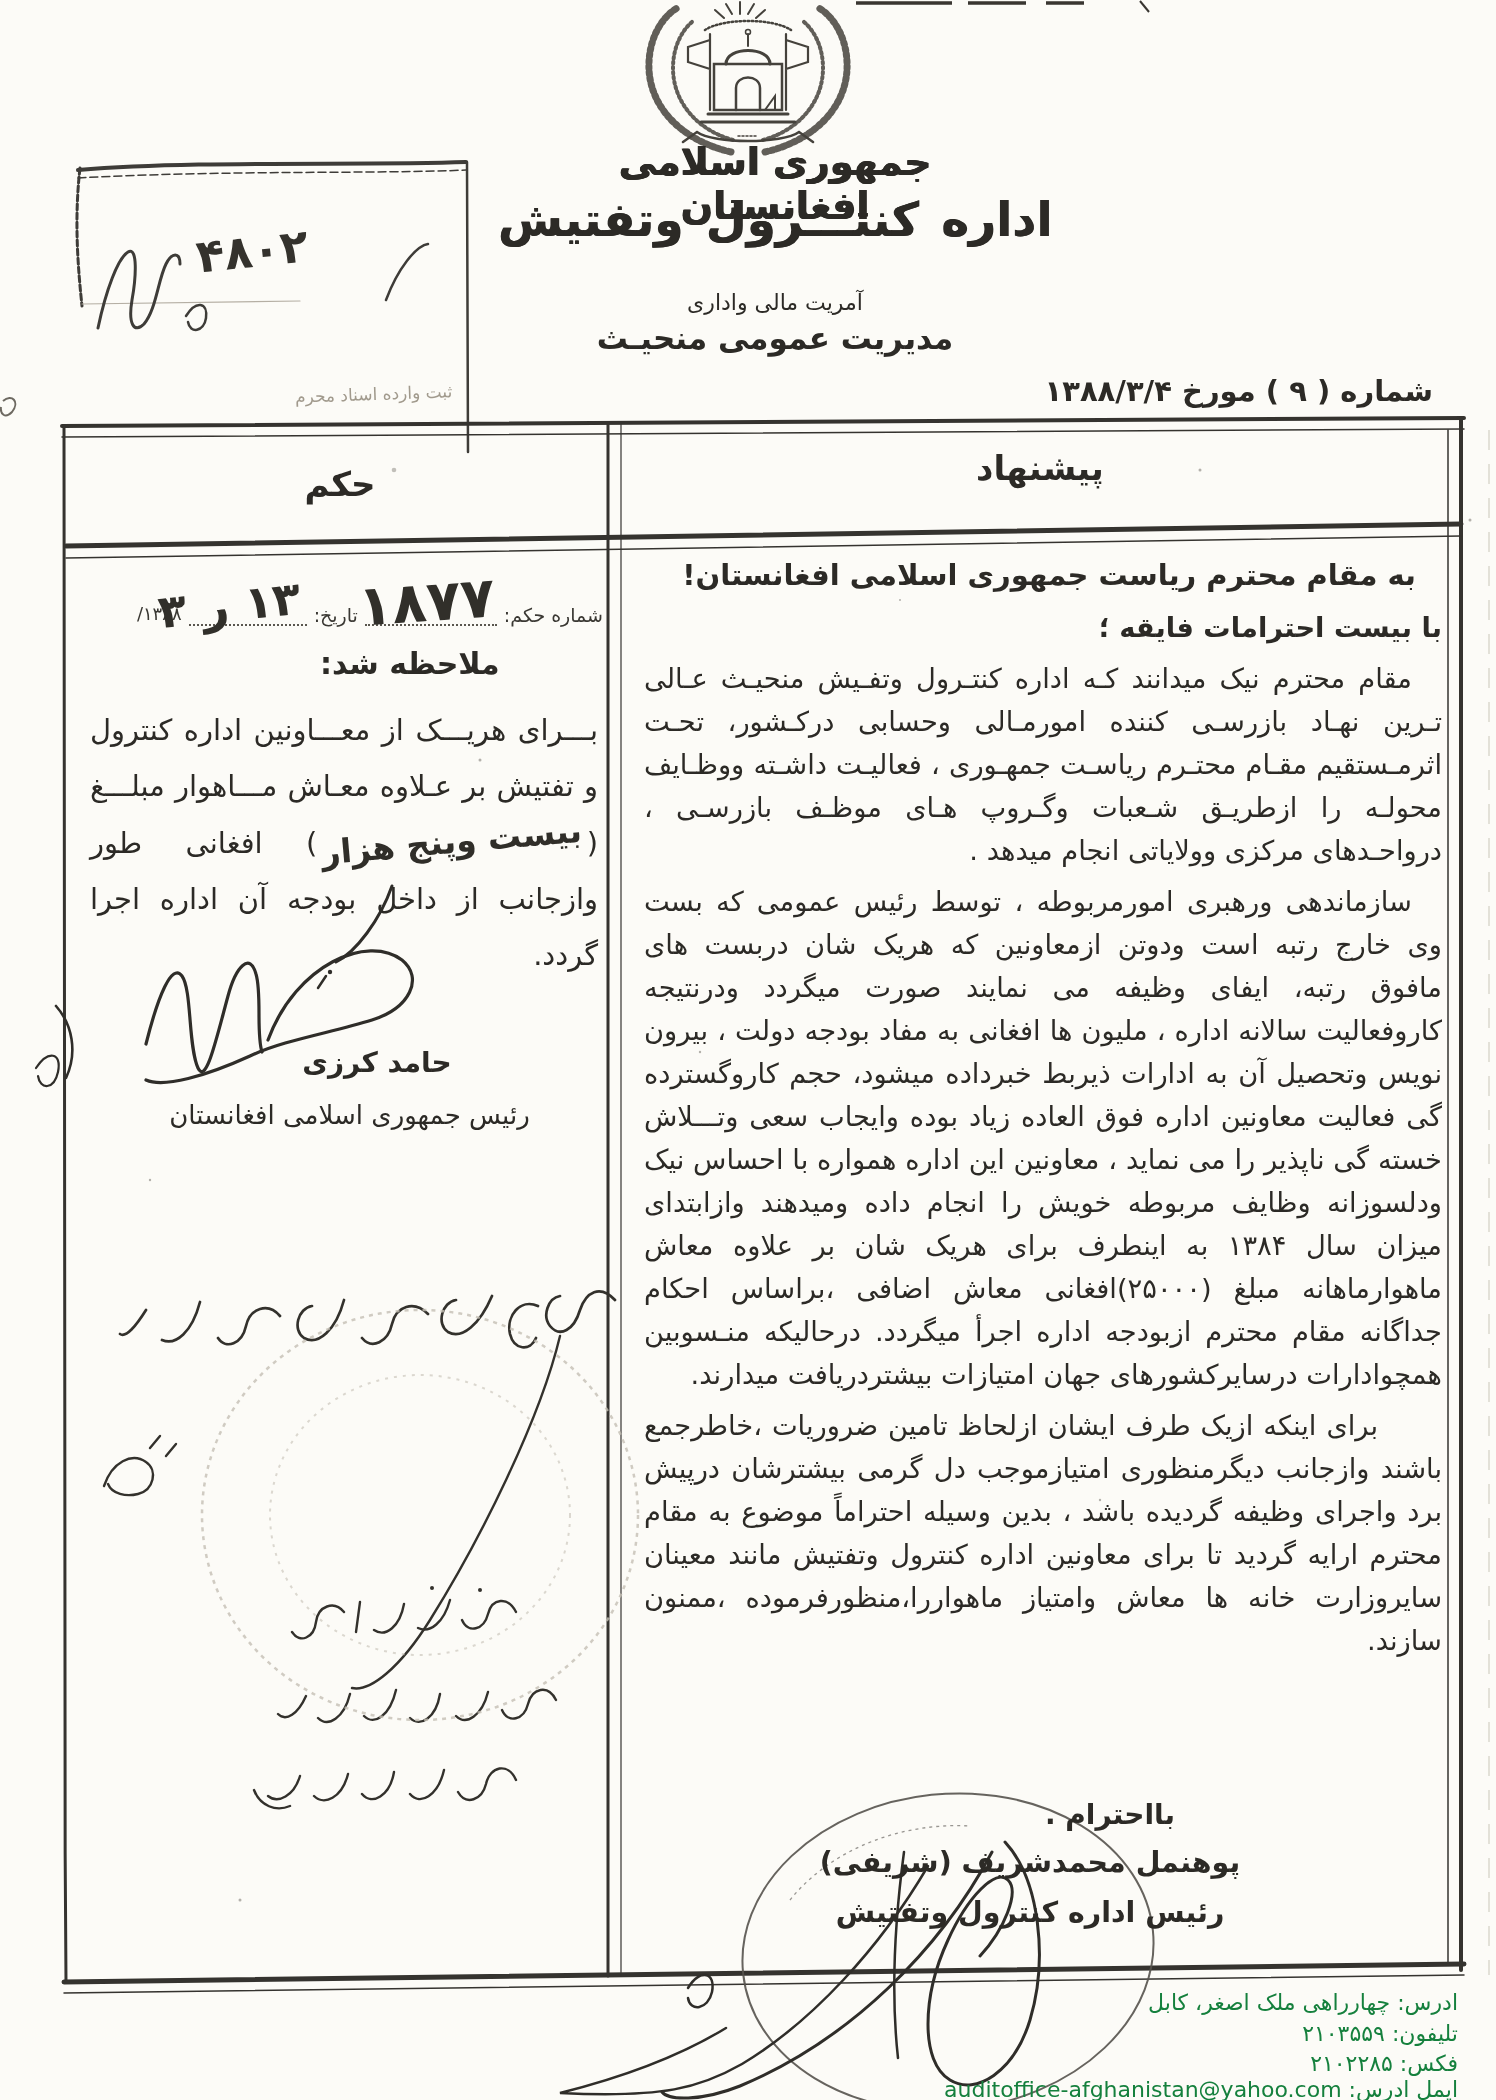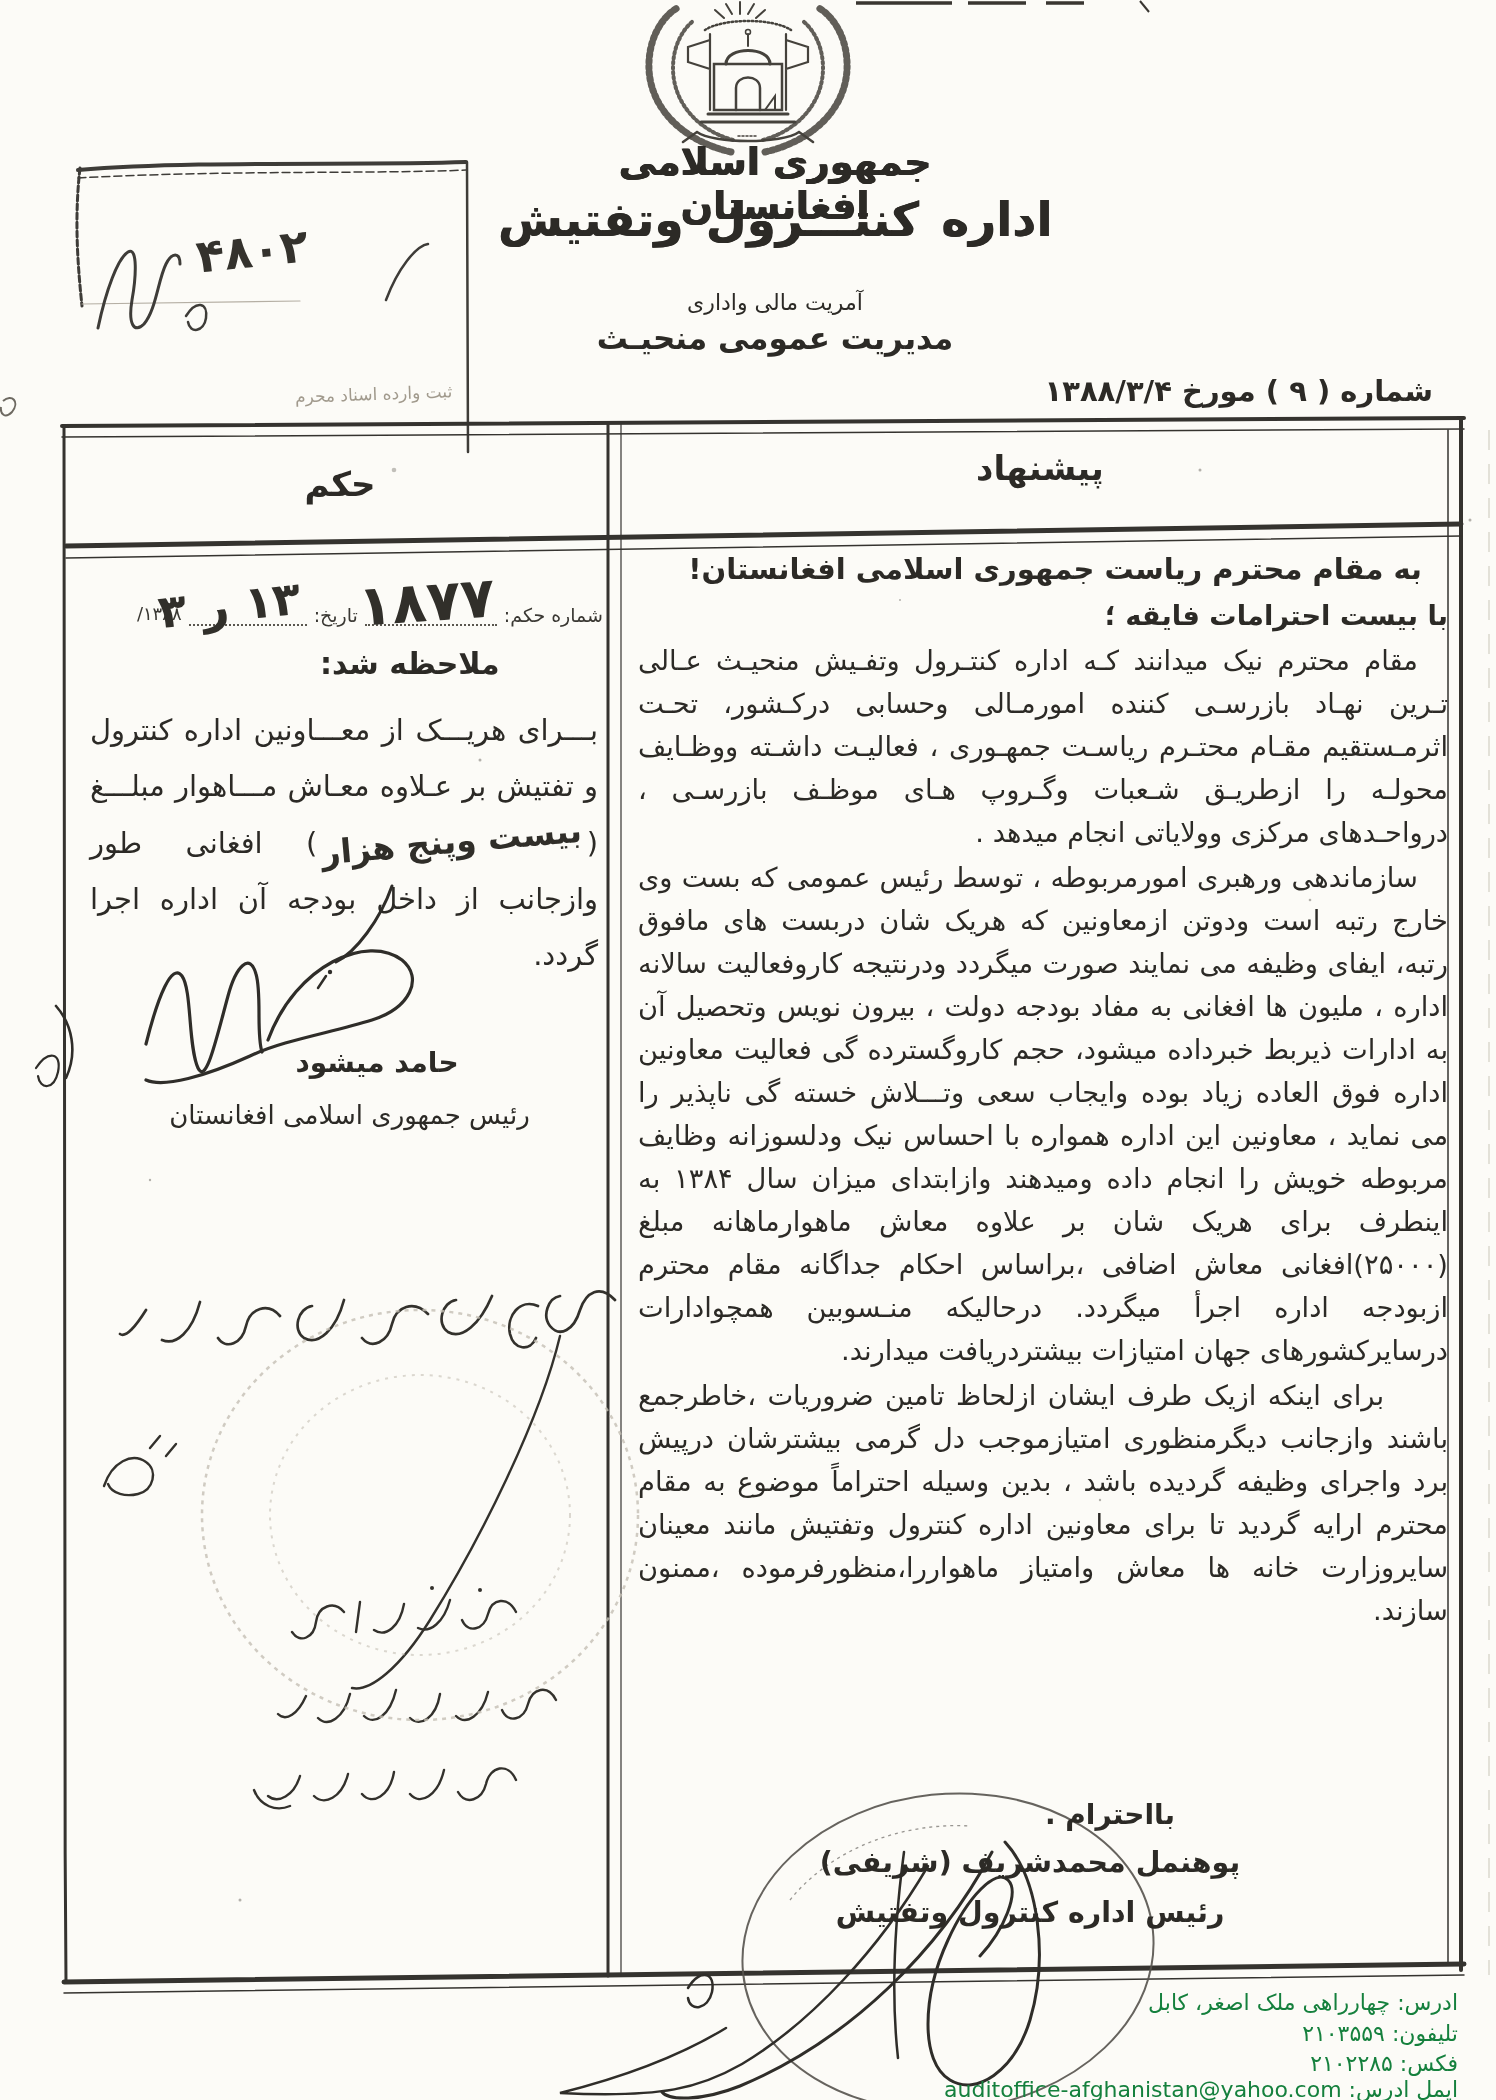--- a/index.html
+++ b/index.html
@@ -29,21 +29,21 @@
   #stamp-note{left:295px;top:384px;font-size:17px;color:#a19a8d;transform:rotate(-2deg);
     letter-spacing:1px;}
 
   
   #th-proposal{left:630px;top:448px;width:820px;font-size:34px;font-weight:bold;}
   #th-decree{left:130px;top:464px;width:420px;font-size:34px;font-weight:bold;}
 
   
   #proposal-flow{left:636px;top:544px;width:814px;font-size:27.3px;line-height:43px;
     text-align:justify;}
-  #proposal-flow p{margin:2px;}
+  #proposal-flow p{margin:8px;}
   #p-salutation{font-size:29px;font-weight:bold;line-height:46px;text-indent:26px;}
   #p-greeting{font-weight:bold;}
   #p-para1,#p-para2{text-indent:30px;}
   #p-para3{text-indent:64px;}
   #p-closing{left:990px;top:1798px;width:240px;font-size:28px;font-weight:bold;}
   #p-sig-name{left:780px;top:1846px;width:500px;font-size:28.5px;font-weight:bold;}
   #p-sig-title{left:815px;top:1896px;width:430px;font-size:28.5px;font-weight:bold;}
 
   
   #decree-numline{left:88px;top:548px;width:515px;height:78px;display:flex;
@@ -217,21 +217,21 @@
     </span>
     <span id="decree-year">۱۳۸۸/</span>
   </div>
 
   <div class="abs" id="d-observed">ملاحظه شد:</div>
 
   <div class="abs" id="decree-body">
     <span>بـــرای هریـــک از معـــاونین اداره کنترول و تفتیش بر عـلاوه معـاش مـــاهوار مبلـــغ (</span><span class="hw-inline">بیست وپنج هزار</span><span>) افغانی طور وازجانب از داخل بودجه آن اداره اجرا گردد.</span>
   </div>
 
-  <div class="abs ctr" id="d-president-name">حامد میشود</div>
+  <div class="abs ctr" id="d-president-name">حامد کرزی</div>
   <div class="abs ctr" id="d-president-title">رئیس جمهوری اسلامی افغانستان</div>
 
   <div class="abs footer-line" id="f-address">ادرس: چهارراهی ملک اصغر، کابل</div>
   <div class="abs footer-line" id="f-phone">تلیفون: ۲۱۰۳۵۵۹</div>
   <div class="abs footer-line" id="f-fax">فکس: ۲۱۰۲۲۸۵</div>
   <div class="abs footer-line" id="f-email">
     <span>ایمل ادرس:</span>
     <span class="ltr">auditoffice-afghanistan@yahoo.com</span>
   </div>
 

